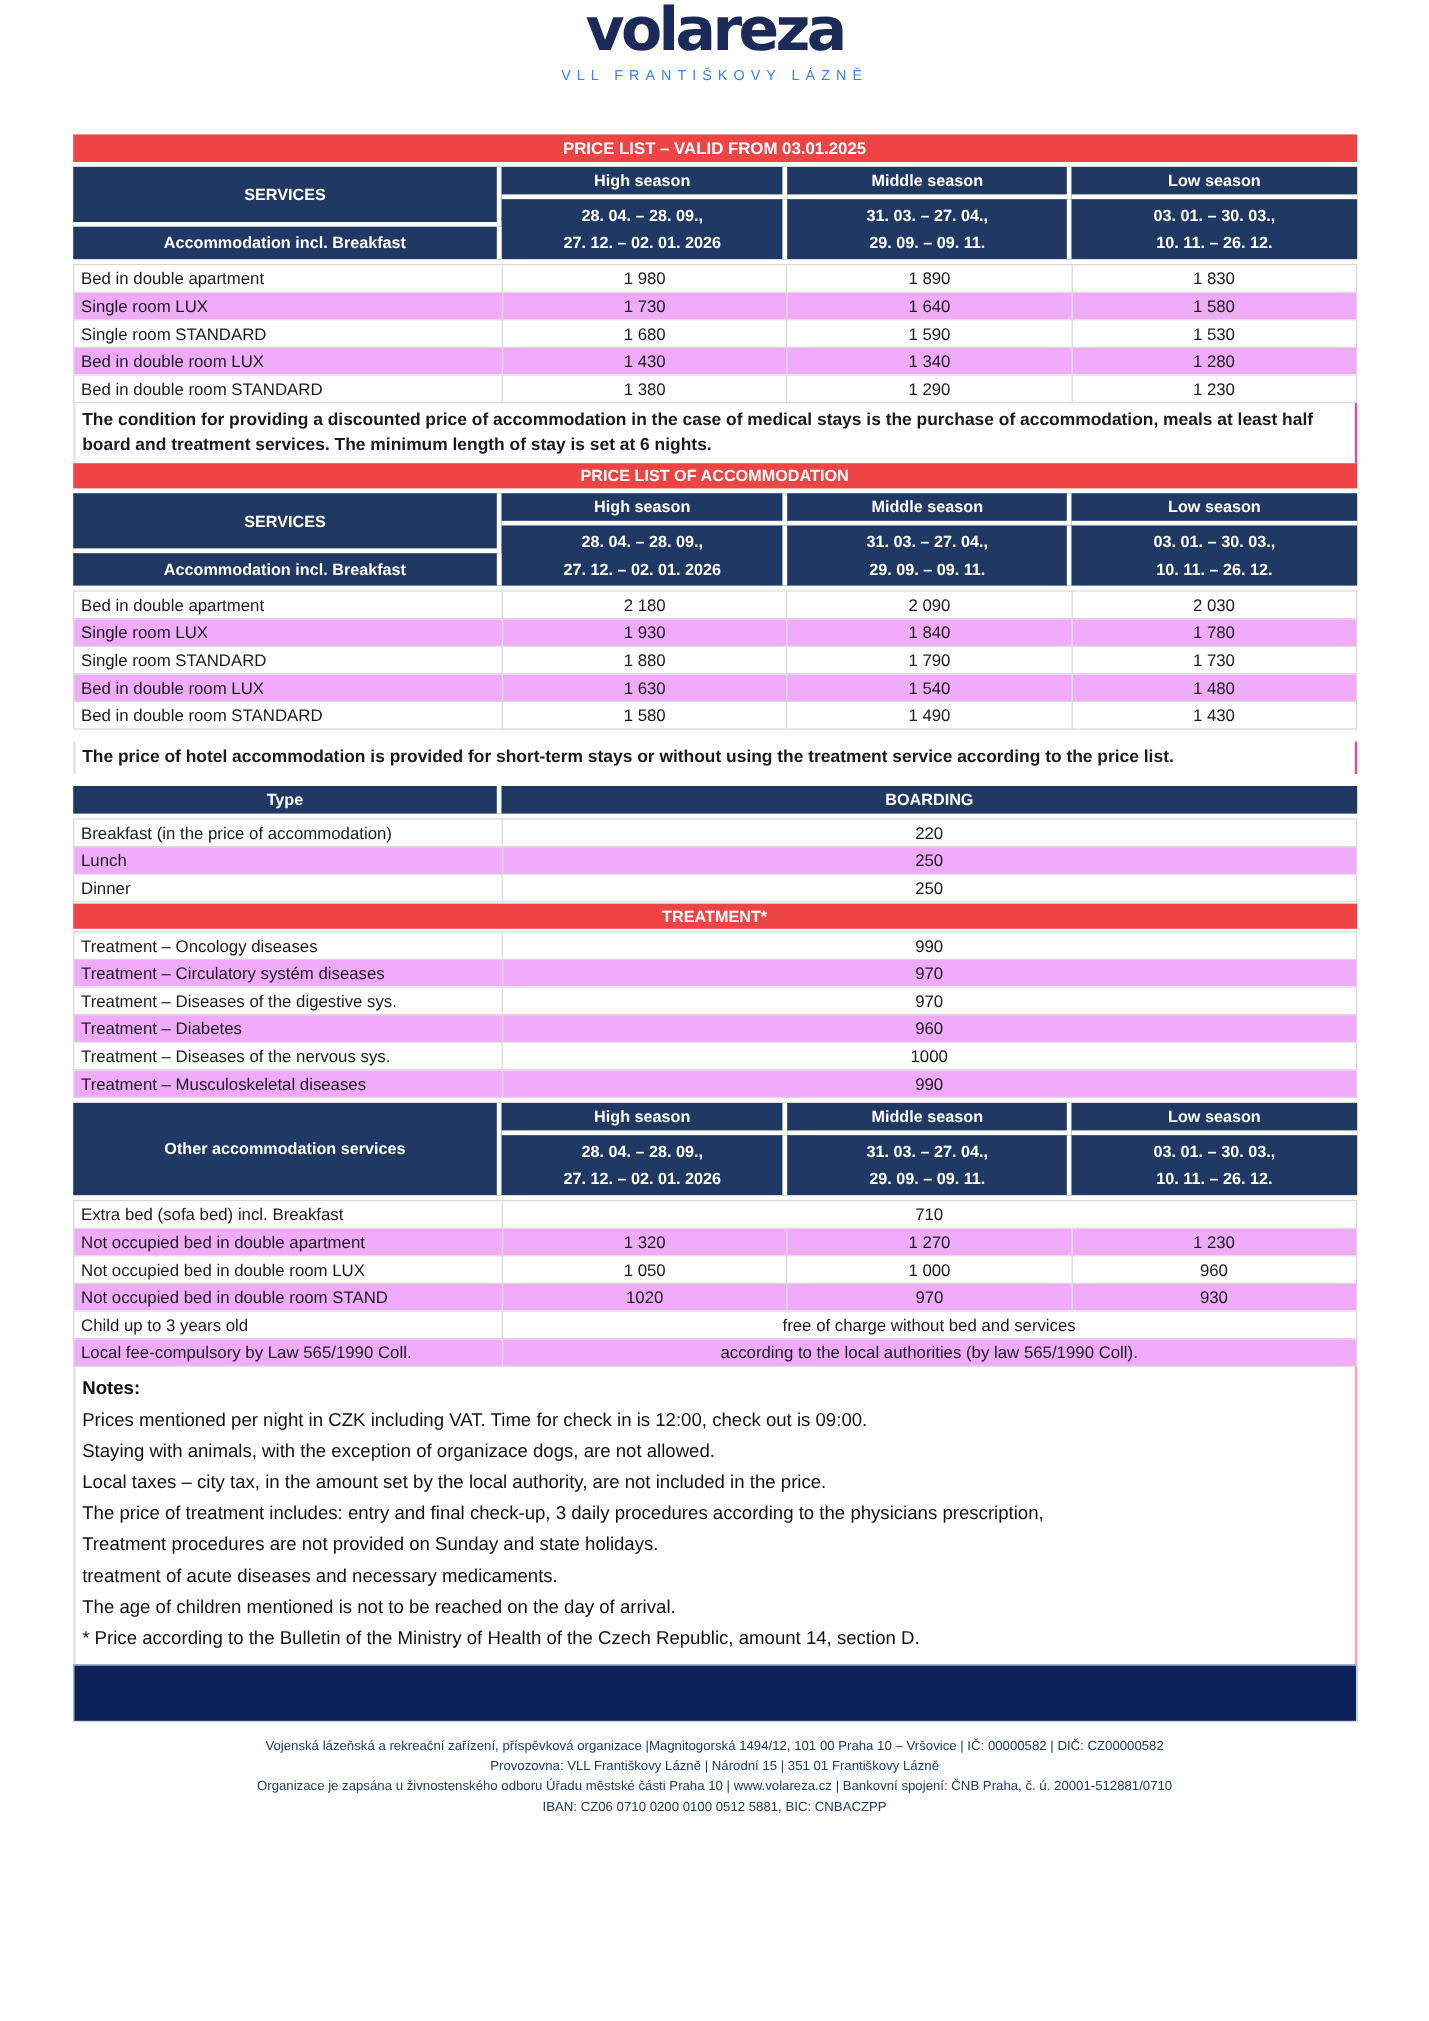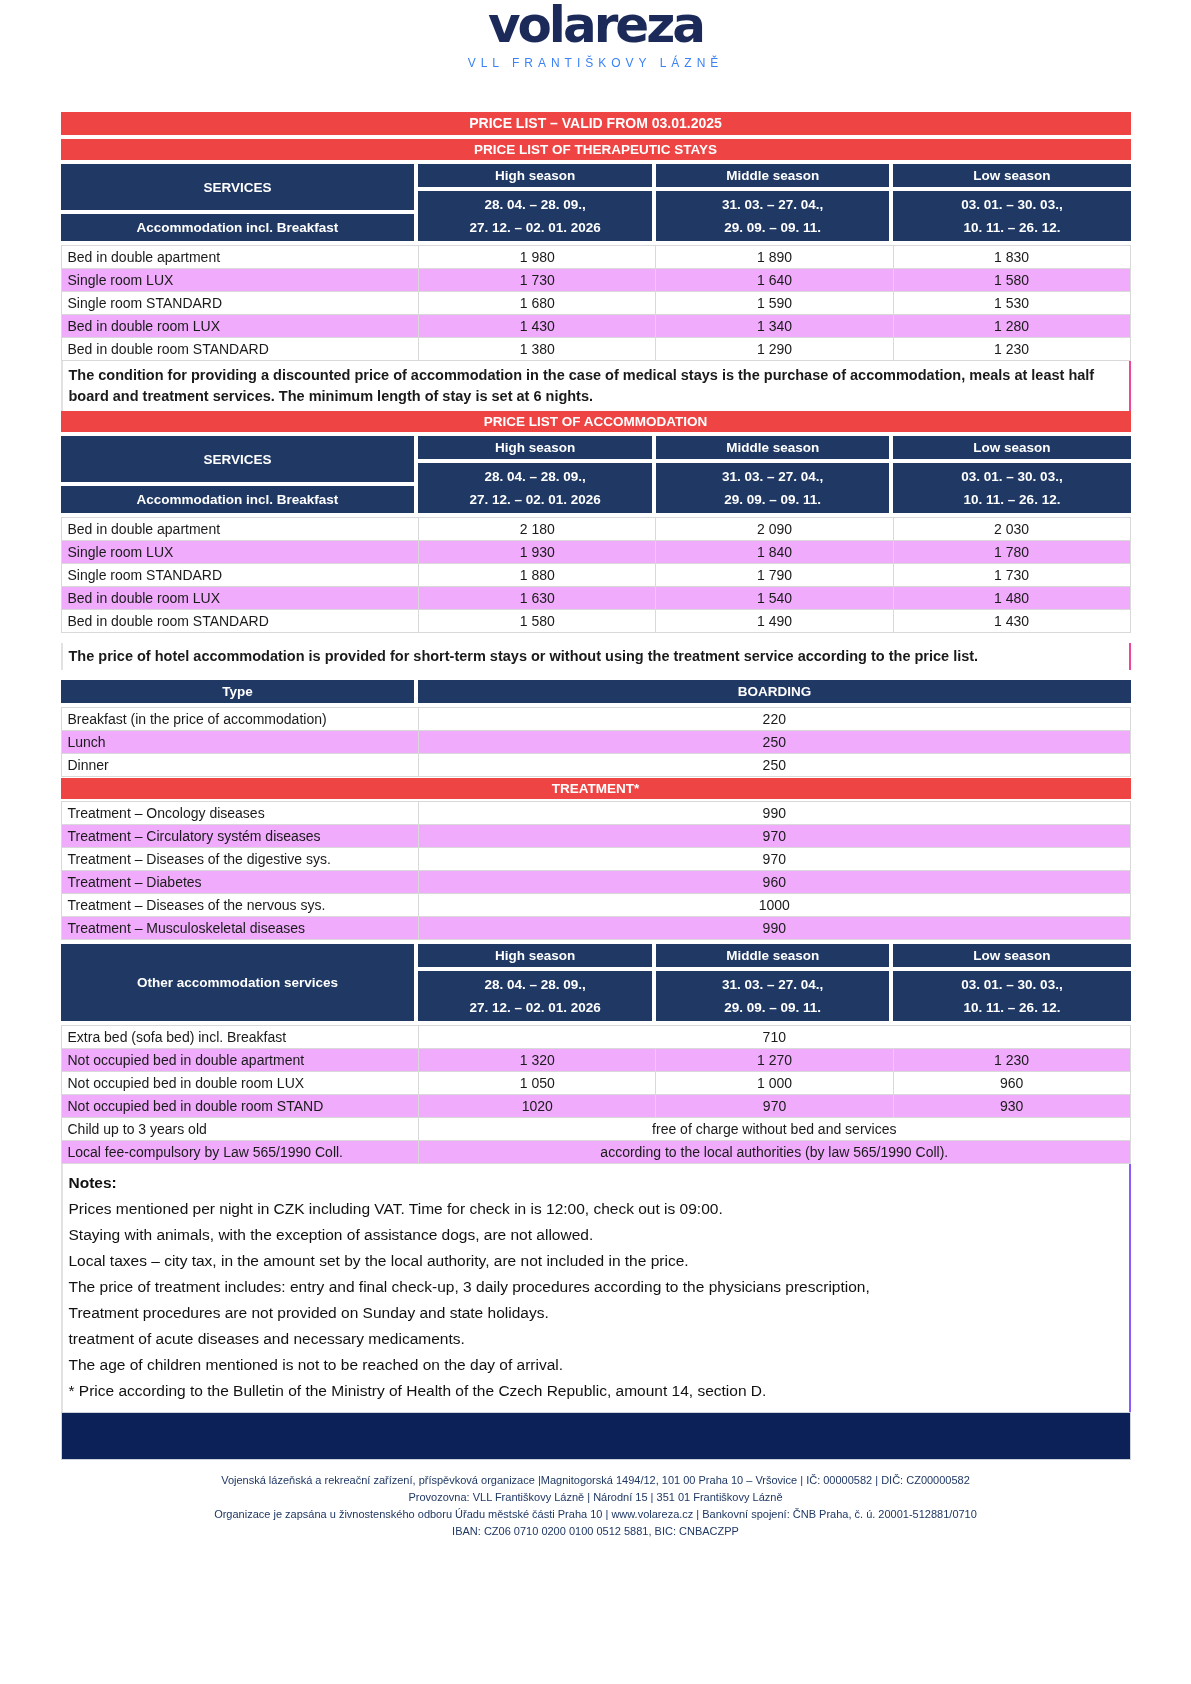--- a/index.html
+++ b/index.html
@@ -24,40 +24,39 @@
   
   .body{width:100%;table-layout:fixed;border-collapse:collapse;margin-top:4px;}
   .body td{border:1px solid #d9d9d9;font-size:14px;line-height:21px;padding:0 6px;height:22px;
            overflow:hidden;white-space:nowrap;}
   .body .lbl{text-align:left;}
   .body .val{text-align:center;}
   .body tr.shade{background:#f0abfc;}
   .cond{font-weight:bold;font-size:14.5px;line-height:21px;padding:4px 6px;
         border-left:2px solid #e2e2e2;border-right:2px solid #ec4899;}
   .cond.mid{margin:10px 0;padding:3px 6px;}
-  .notes{border-left:2px solid #e2e2e2;border-right:2px solid #8b5cf6;
+  .notes{border-left:2px solid #e2e2e2;border-right:2px solid #fca5a5;
          padding:6px 6px 8px 6px;font-size:15.5px;line-height:26px;color:#111;}
   .notes .title{font-weight:bold;}
   .strip{height:46px;background:#0c2158;border:1px solid #cdd2db;}
   .footer{margin-top:12px;text-align:center;color:#1f3864;font-size:11px;line-height:17px;}
 </style>
 </head>
 <body>
 
 <div class="page">
 
   <div class="logo">
     <div class="brand">volareza</div>
     <div class="brand-sub">VLL FRANTIŠKOVY LÁZNĚ</div>
   </div>
 
   <div class="content">
 
     <div class="bar">PRICE LIST – VALID FROM 03.01.2025</div>
-    <div class="bar sub">PRICE LIST OF THERAPEUTIC STAYS</div>
 
     <table class="hdr">
       <colgroup>
           <col class="c1">
           <col class="c2">
           <col class="c2">
           <col>
         </colgroup>
       <tbody>
         <tr class="r23">
@@ -340,21 +339,21 @@
           <tr class="shade">
             <td class="lbl">Local fee-compulsory by Law 565/1990 Coll.</td>
             <td class="val" colspan="3">according to the local authorities (by law 565/1990 Coll).</td>
           </tr>
         </tbody>
     </table>
 
     <div class="notes">
       <div class="title">Notes:</div>
       <div>Prices mentioned per night in CZK including VAT. Time for check in is 12:00, check out is 09:00.</div>
-      <div>Staying with animals, with the exception of assistance dogs, are not allowed.</div>
+      <div>Staying with animals, with the exception of organizace dogs, are not allowed.</div>
       <div>Local taxes – city tax, in the amount set by the local authority, are not included in the price.</div>
       <div>The price of treatment includes: entry and final check-up, 3 daily procedures according to the physicians prescription,</div>
       <div>Treatment procedures are not provided on Sunday and state holidays.</div>
       <div>treatment of acute diseases and necessary medicaments.</div>
       <div>The age of children mentioned is not to be reached on the day of arrival.</div>
       <div>* Price according to the Bulletin of the Ministry of Health of the Czech Republic, amount 14, section D.</div>
     </div>
 
     <div class="strip"></div>
 

